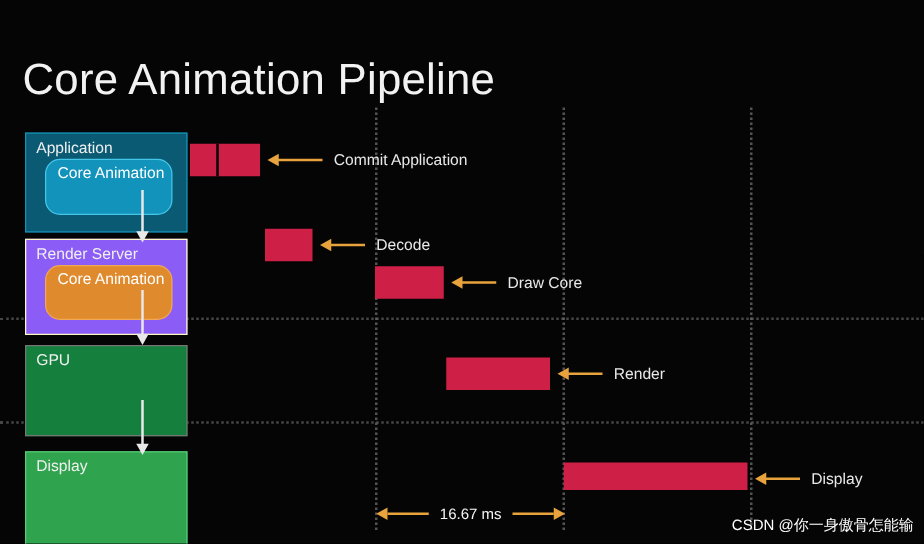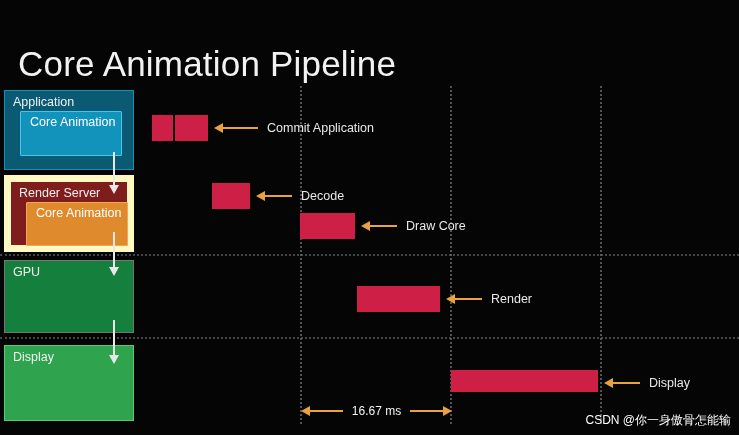--- a/index.html
+++ b/index.html
@@ -45,38 +45,39 @@
     left: 0px;
     width: 739px;
     height: 0px;
     border-top: 2px dotted #6e6e6e;
     opacity: 0.62;
   }
 
   
   .layer {
     position: absolute;
-    left: 4px;
+    left: 20px;
     width: 130px;
     box-sizing: border-box;
+    margin-top: 16px;
   }
   .layer-label {
     position: absolute;
     left: 8px;
     top: 4px;
     font-size: 12.5px;
     color: #f0f0f0;
     white-space: nowrap;
   }
   .inner-box {
     position: absolute;
     left: 15px;
     width: 102px;
     box-sizing: border-box;
-    border-radius: 1px;
+    border-radius: 12px;
   }
   .inner-label {
     position: absolute;
     left: 9px;
     top: 3px;
     font-size: 12.5px;
     color: #ffffff;
     white-space: nowrap;
   }
 
@@ -89,22 +90,22 @@
   #inner-application {
     top: 20px;
     height: 45px;
     background: #1193bb;
     border: 1px solid #45c6e8;
   }
 
   #layer-render-server {
     top: 175px;
     height: 77px;
-    background: #7f1d1d;
-    border: 7px solid #fef9c3;
+    background: #8b5cf6;
+    border: 1px solid #fef9c3;
   }
   #inner-render-server {
     top: 20px;
     height: 44px;
     background: #e08a2e;
     border: 1px solid #f0a855;
   }
 
   #layer-gpu {
     top: 260px;

